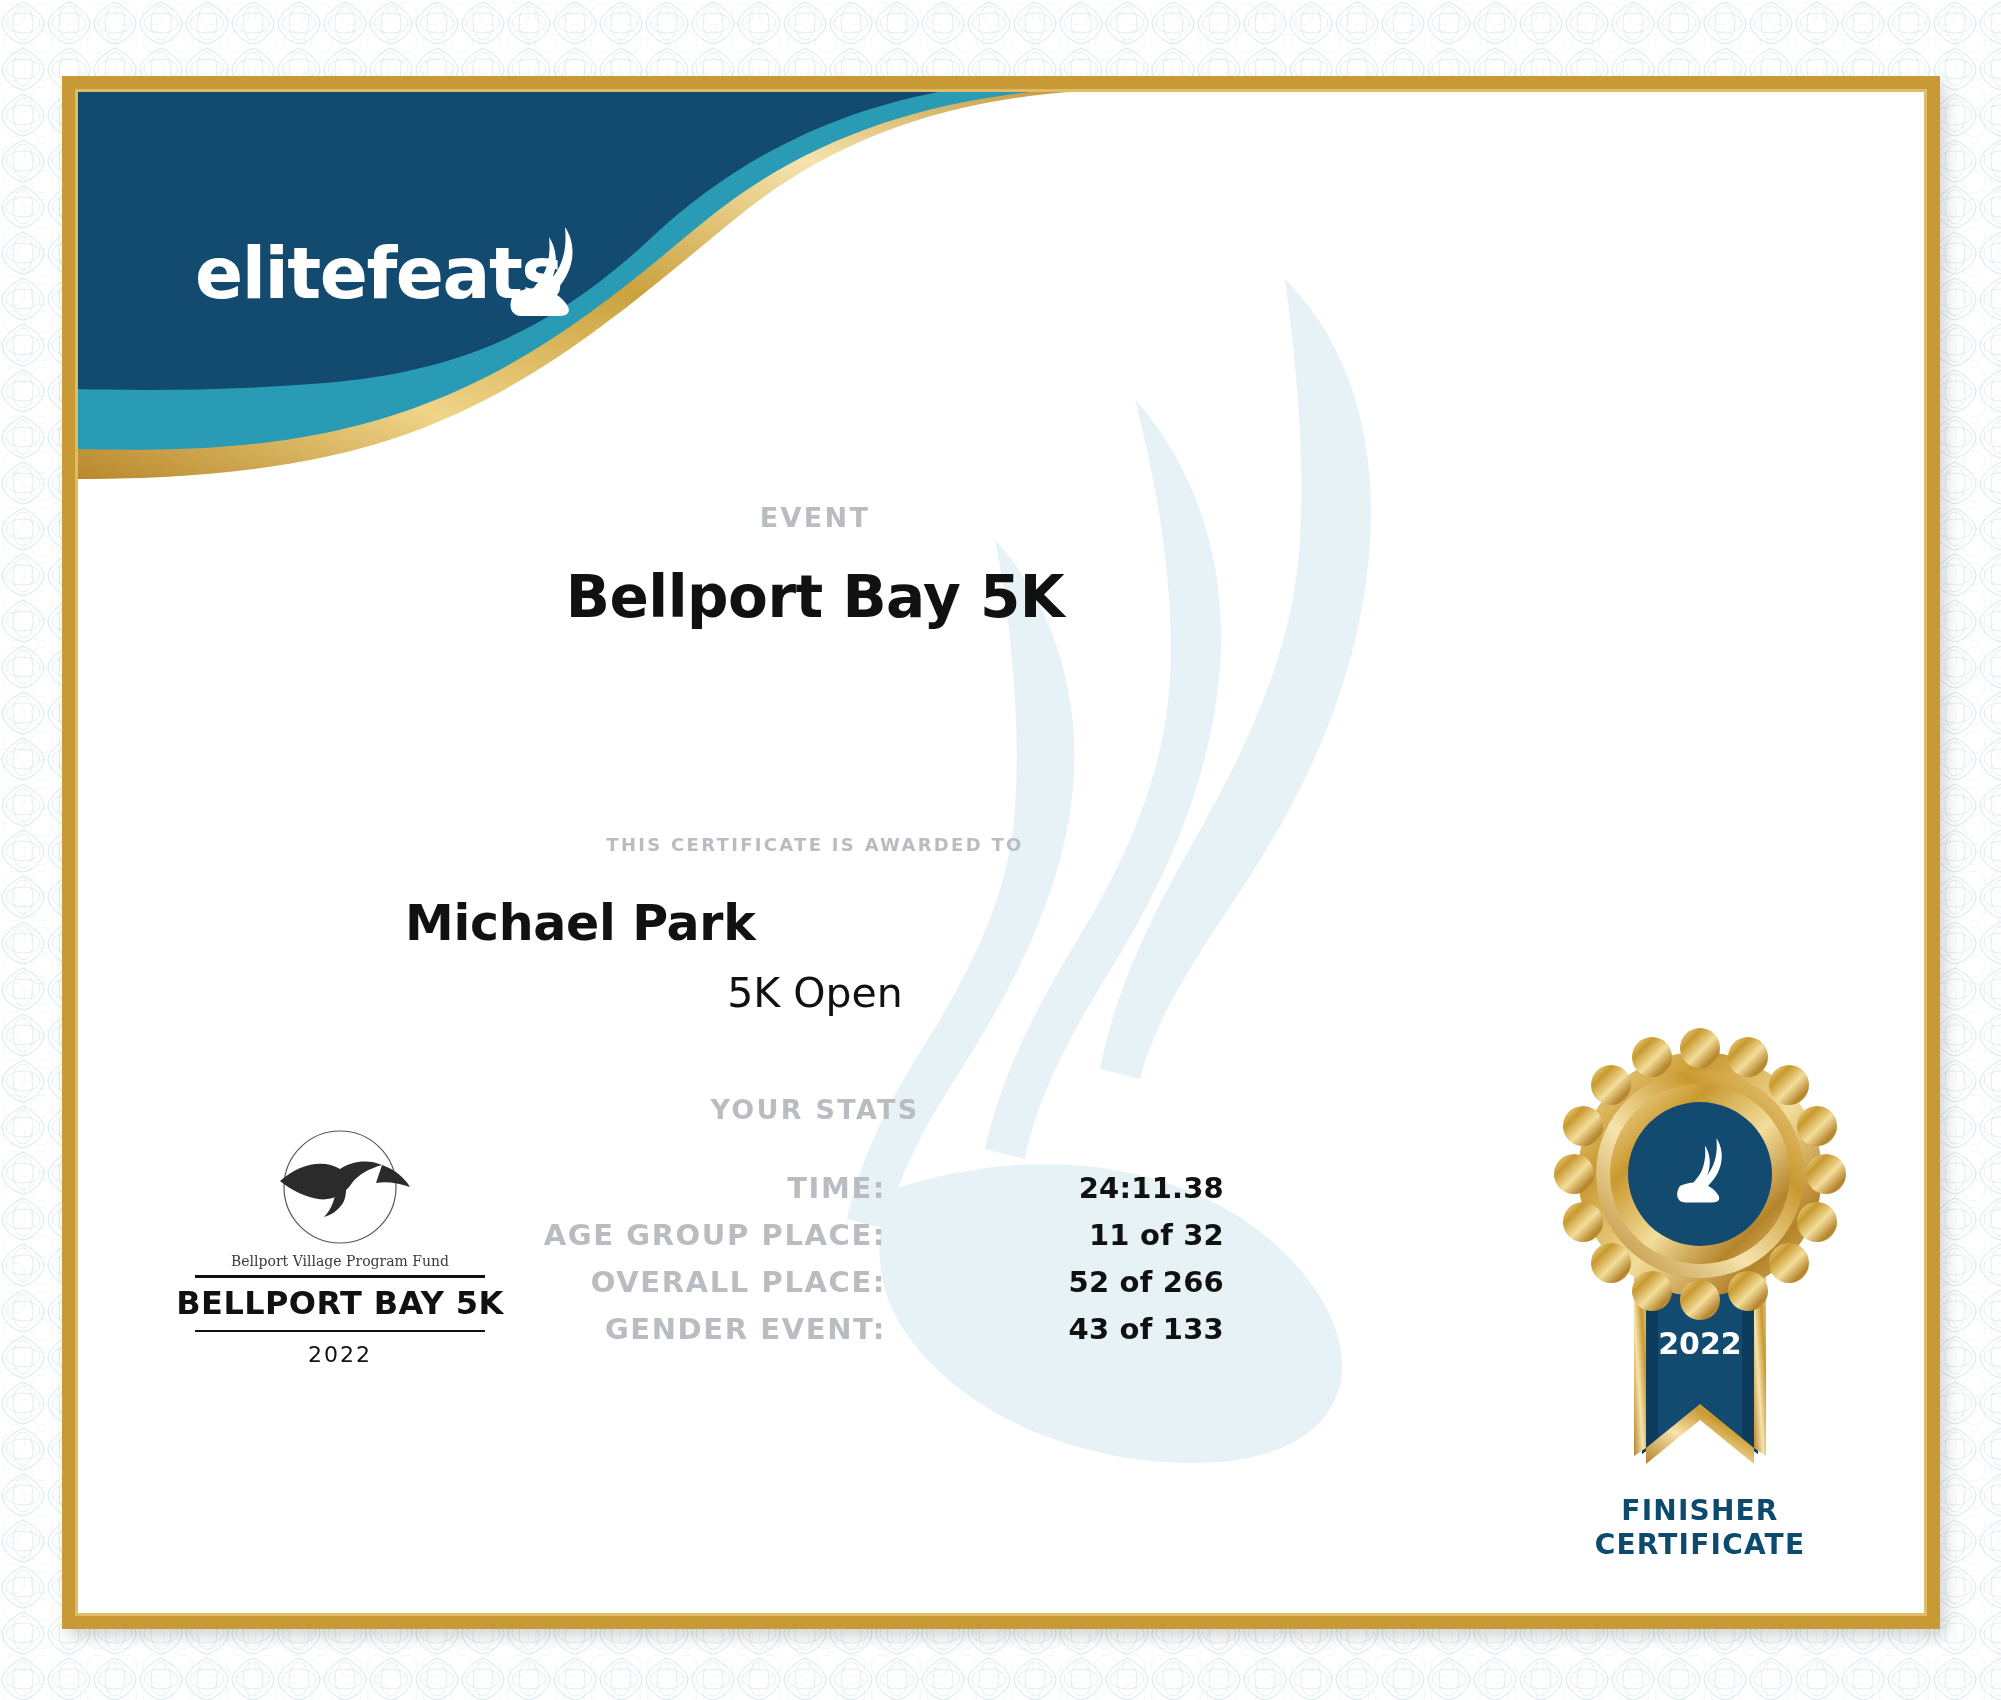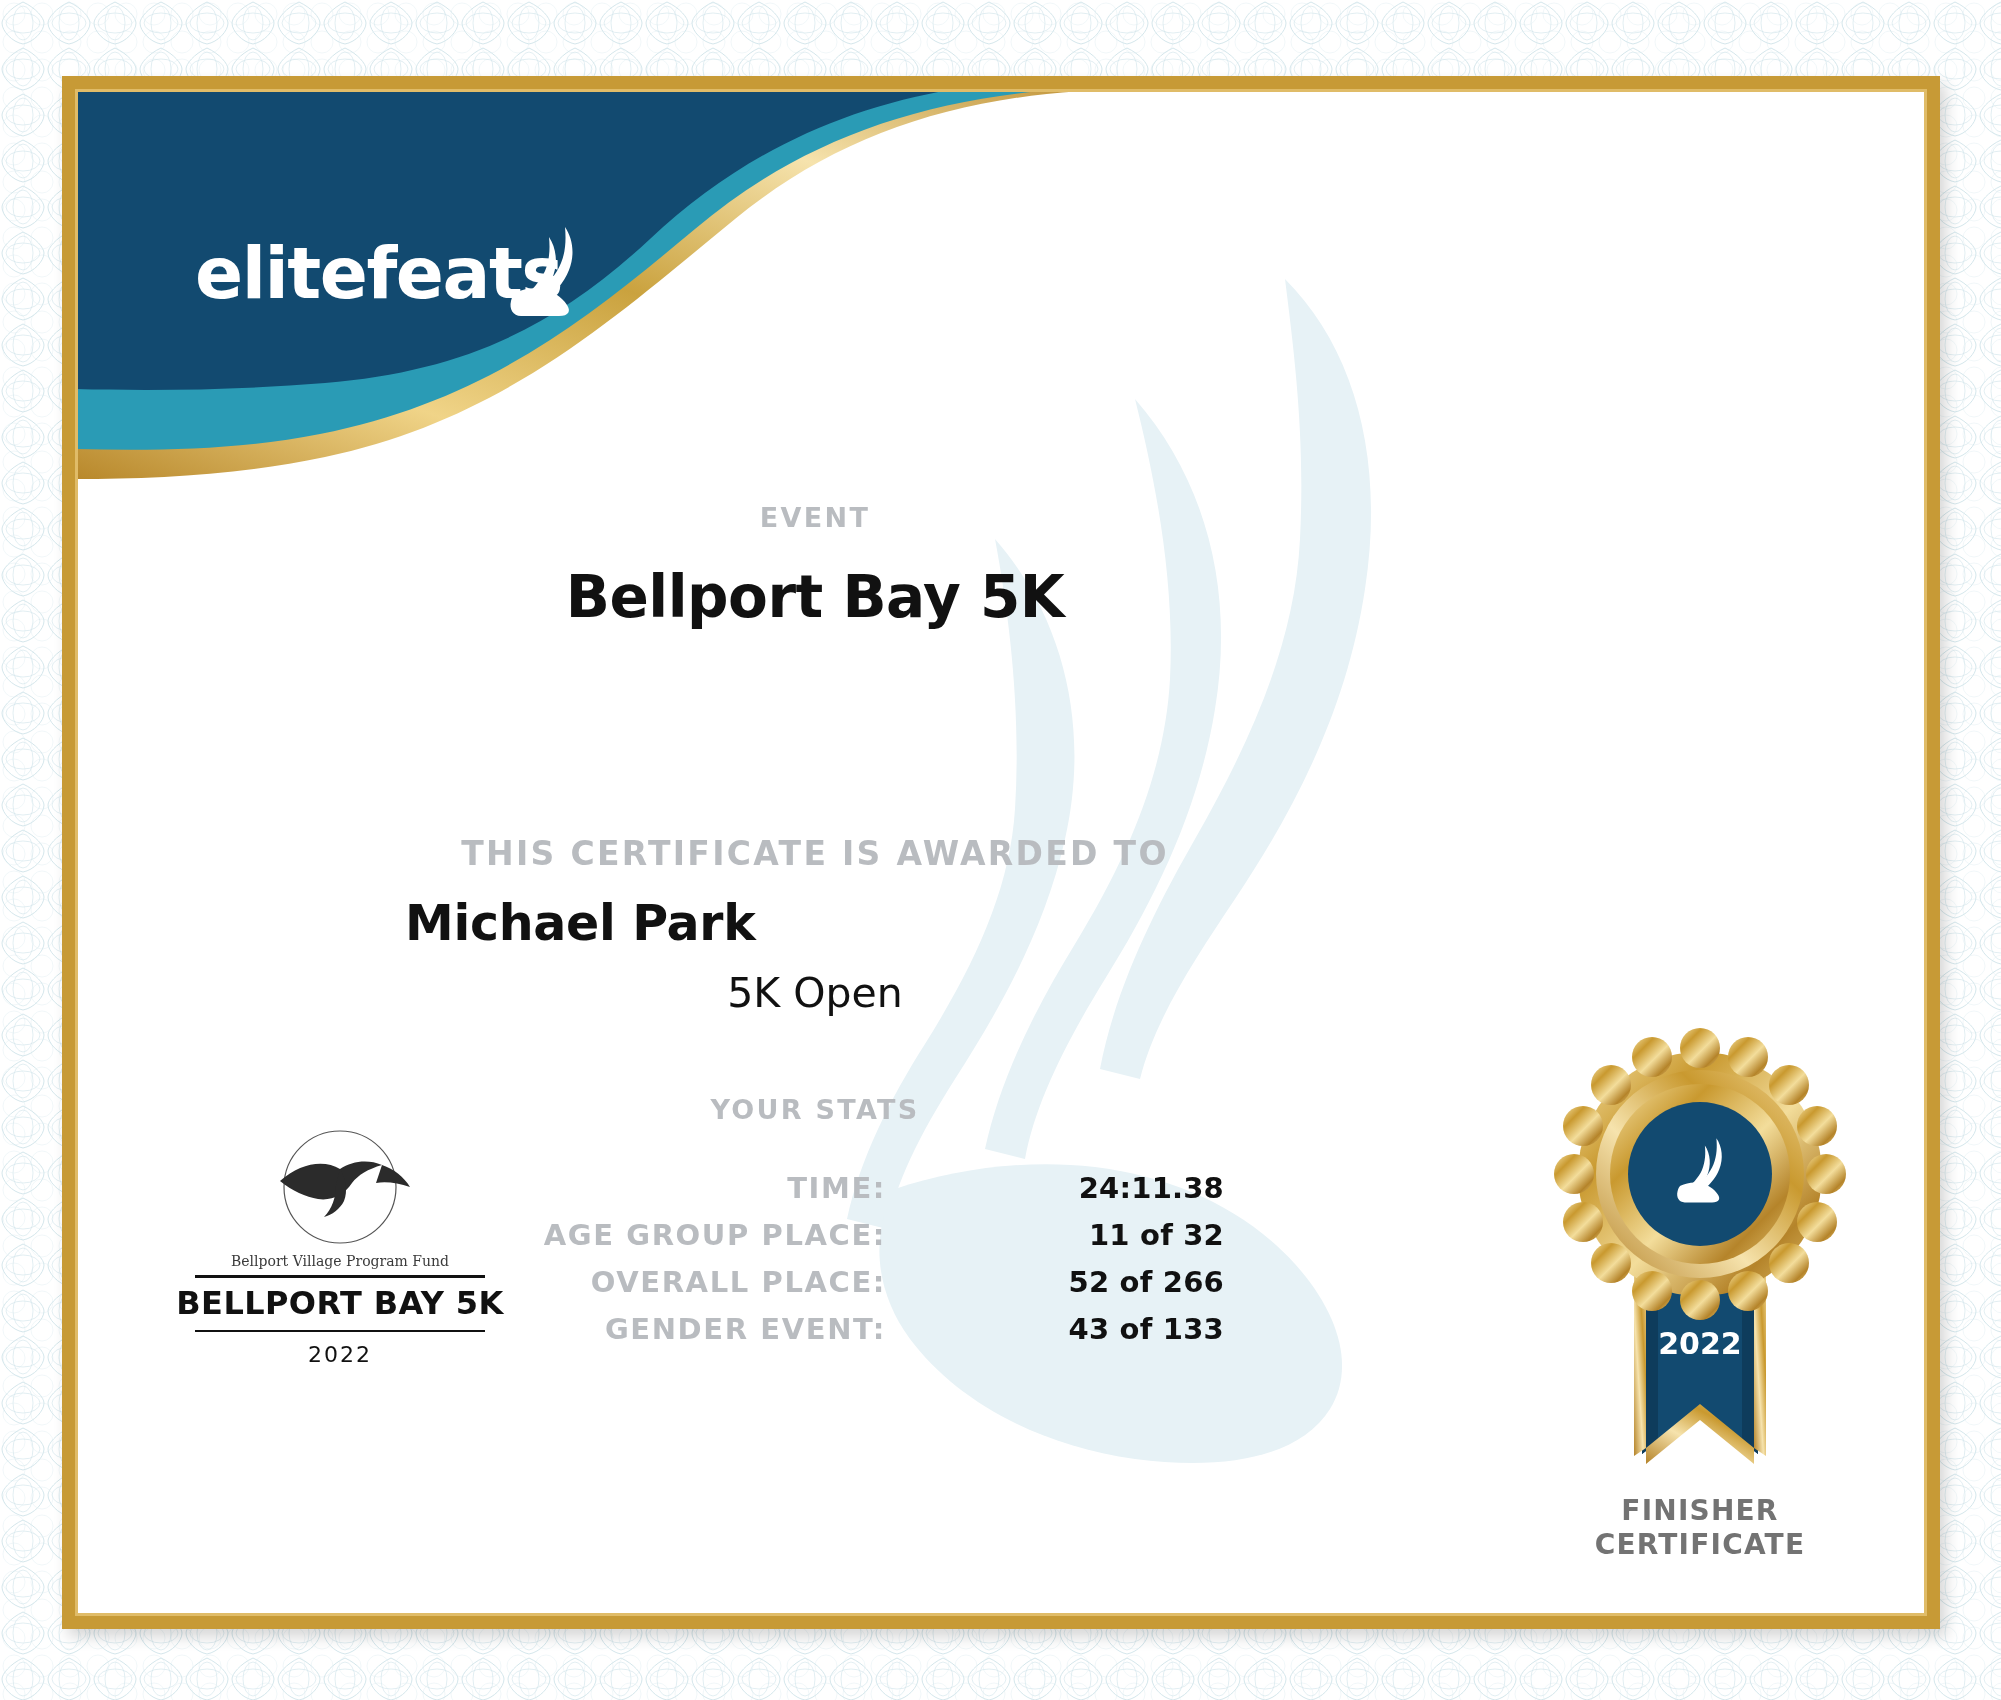--- a/index.html
+++ b/index.html
@@ -136,21 +136,21 @@
     font-size: 58px;
     color: #111111;
     letter-spacing: -0.5px;
   }
 
   .awarded-label {
     position: absolute;
     left: 330px;
     top: 745px;
     width: 820px;
-    font-size: 33px;
+    font-size: 18px;
   }
   .recipient-name {
     position: absolute;
     left: 330px;
     top: 806px;
     width: 820px;
     font-family: "DejaVu Sans", sans-serif;
     font-weight: 700;
     font-size: 49px;
     color: #111111;
@@ -260,21 +260,21 @@
   .medal-caption {
     position: absolute;
     left: 1455px;
     top: 1405px;
     width: 340px;
     text-align: center;
     font-family: "DejaVu Sans", sans-serif;
     font-weight: 700;
     font-size: 28px;
     line-height: 34px;
-    color: #737373;
+    color: #0c4a6e;
     letter-spacing: 1.2px;
   }
 </style>
 </head>
 <body>
 
 <div class="page">
 
   <svg class="guilloche" viewBox="0 0 2001 1700" preserveAspectRatio="none">
     <defs>

